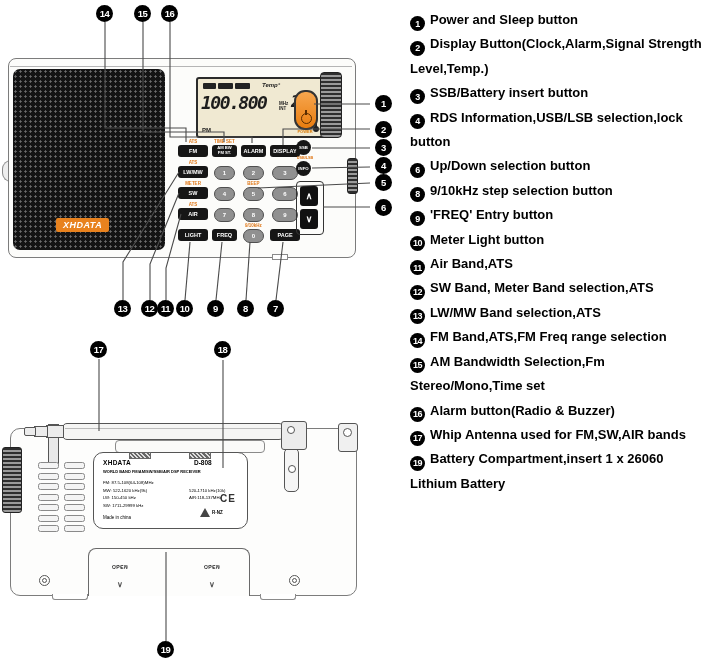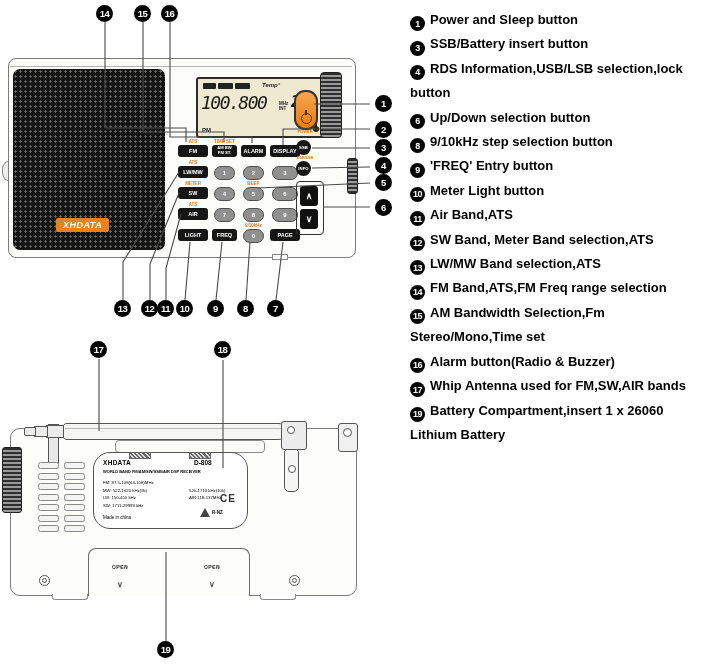--- a/index.html
+++ b/index.html
@@ -28,21 +28,21 @@
         font-size:9px;padding:2px 7px;border-radius:2px;letter-spacing:.5px;}
   .lcd{left:196px;top:77px;width:127px;height:57px;background:#f0e9d2;border:2px solid #2b2b2b;
        border-radius:3px;z-index:2;color:#1d1d1d;}
   .lcd-badges{position:absolute;left:5px;top:4px;display:flex;gap:2px;}
   .lcd-badges i{display:block;height:6px;background:#222;border-radius:1px;}
   .lcd-badges i:nth-child(1){width:13px;}
   .lcd-badges i:nth-child(2){width:15px;}
   .lcd-badges i:nth-child(3){width:15px;}
   .lcd-temp-label{position:absolute;left:64px;top:3px;font-size:6px;font-weight:bold;font-style:italic;}
   .lcd-freq{position:absolute;left:3px;top:13px;font-family:"DejaVu Sans Mono",monospace;
-            font-weight:normal;font-style:italic;font-size:18px;letter-spacing:-1.5px;text-align:center;}
+            font-weight:bold;font-style:italic;font-size:18px;letter-spacing:-1.5px;text-align:center;}
   .lcd-unit{position:absolute;left:81px;top:22px;font-size:4.5px;font-weight:bold;line-height:5px;}
   .lcd-temp{position:absolute;left:93px;top:14px;font-family:"DejaVu Sans Mono",monospace;
             font-weight:bold;font-style:italic;font-size:15px;letter-spacing:-1px;}
   .lcd-pm{position:absolute;left:4px;bottom:3px;font-size:6px;font-weight:bold;}
   .therm{position:absolute;right:8px;bottom:6px;width:2.5px;height:9px;background:#222;border-radius:2px;}
   .therm:after{content:'';position:absolute;left:-1.7px;bottom:-2px;width:6px;height:6px;border-radius:50%;background:#222;}
   .power{left:294px;top:90px;width:20px;height:36px;border:2px solid #333;border-radius:11px;
          background:linear-gradient(180deg,#f7a64e,#e87d10);z-index:3;display:flex;align-items:flex-end;justify-content:center;}
   .pwr-ico{position:relative;width:9px;height:9px;border:1.8px solid #5a2d00;border-radius:50%;margin-bottom:4px;}
   .pwr-ico:after{content:'';position:absolute;left:50%;top:-4px;transform:translateX(-50%);width:2px;height:5px;background:#5a2d00;}
@@ -81,21 +81,21 @@
   .seg3{left:24px;top:427px;width:10px;height:7px;border-radius:2px 0 0 2px;}
   .ant-bracket{left:48px;top:424px;width:9px;height:40px;border:1px solid #555;background:#e8e8e8;z-index:2;}
   .ant-pivot{left:281px;top:421px;width:24px;height:27px;border:1.2px solid #555;border-radius:3px;background:#ececec;z-index:4;}
   .corner-brk{left:338px;top:423px;width:18px;height:27px;border:1.2px solid #555;border-radius:3px;background:#f0f0f0;z-index:2;}
   .strap{left:284px;top:448px;width:13px;height:42px;border:1.2px solid #555;border-radius:5px;background:#f5f5f5;z-index:2;}
   .hole{position:absolute;border:1px solid #555;border-radius:50%;background:#fff;}
   .handle{left:115px;top:440px;width:148px;height:11px;border:1px solid #8a8a8a;border-radius:4px;background:#fafaf9;z-index:2;}
   .knob.back{left:2px;top:447px;width:18px;height:64px;border-radius:3px;z-index:2;}
   .vent-col{display:flex;flex-direction:column;gap:3.5px;z-index:2;}
   .vent-col i{display:block;width:19px;height:5px;border:1px solid #8a8a8a;border-radius:2.5px;background:#f4f4f4;}
-  .plate{left:93px;top:452px;width:153px;height:75px;border:1.2px solid #555;border-radius:17px;background:#fff;z-index:3;}
+  .plate{left:93px;top:452px;width:153px;height:75px;border:1.2px solid #555;border-radius:10px;background:#fff;z-index:3;}
   .hinge{position:absolute;top:-1px;width:20px;height:5px;
          background:repeating-linear-gradient(45deg,#666 0 1.5px,#ddd 1.5px 3px);border:1px solid #666;}
   .p-brand{position:absolute;left:9px;top:6px;font-size:6.5px;font-weight:bold;letter-spacing:.3px;}
   .p-model{position:absolute;left:100px;top:6px;font-size:6.5px;font-weight:bold;}
   .p-sub{position:absolute;left:9px;top:16px;font-size:4px;font-weight:bold;white-space:nowrap;}
   .p-spec{position:absolute;left:9px;font-size:4.3px;white-space:nowrap;}
   .p-specr{position:absolute;left:95px;font-size:4.3px;white-space:nowrap;}
   .p-ce{position:absolute;left:126px;top:40px;font-size:10px;font-weight:bold;letter-spacing:1px;color:#333;}
   .p-rnz-tri{position:absolute;left:106px;top:55px;width:0;height:0;
              border-left:5px solid transparent;border-right:5px solid transparent;border-bottom:9px solid #444;}
@@ -442,20 +442,23 @@
   <div class="co" style="left:90px;top:341px;">17</div>
   <div class="co" style="left:214px;top:341px;">18</div>
   <div class="co" style="left:157px;top:641px;">19</div>
 
   <div class="abs legend">
 
       <div class="legend-item">
         <span class="co-badge">1</span><span>Power and Sleep button</span>
       </div>
 
+      <div class="legend-item">
+        <span class="co-badge">2</span><span>Display Button(Clock,Alarm,Signal Strength Level,Temp.)</span>
+      </div>
 
       <div class="legend-item">
         <span class="co-badge">3</span><span>SSB/Battery insert button</span>
       </div>
 
       <div class="legend-item">
         <span class="co-badge">4</span><span>RDS Information,USB/LSB selection,lock button</span>
       </div>
 
 

